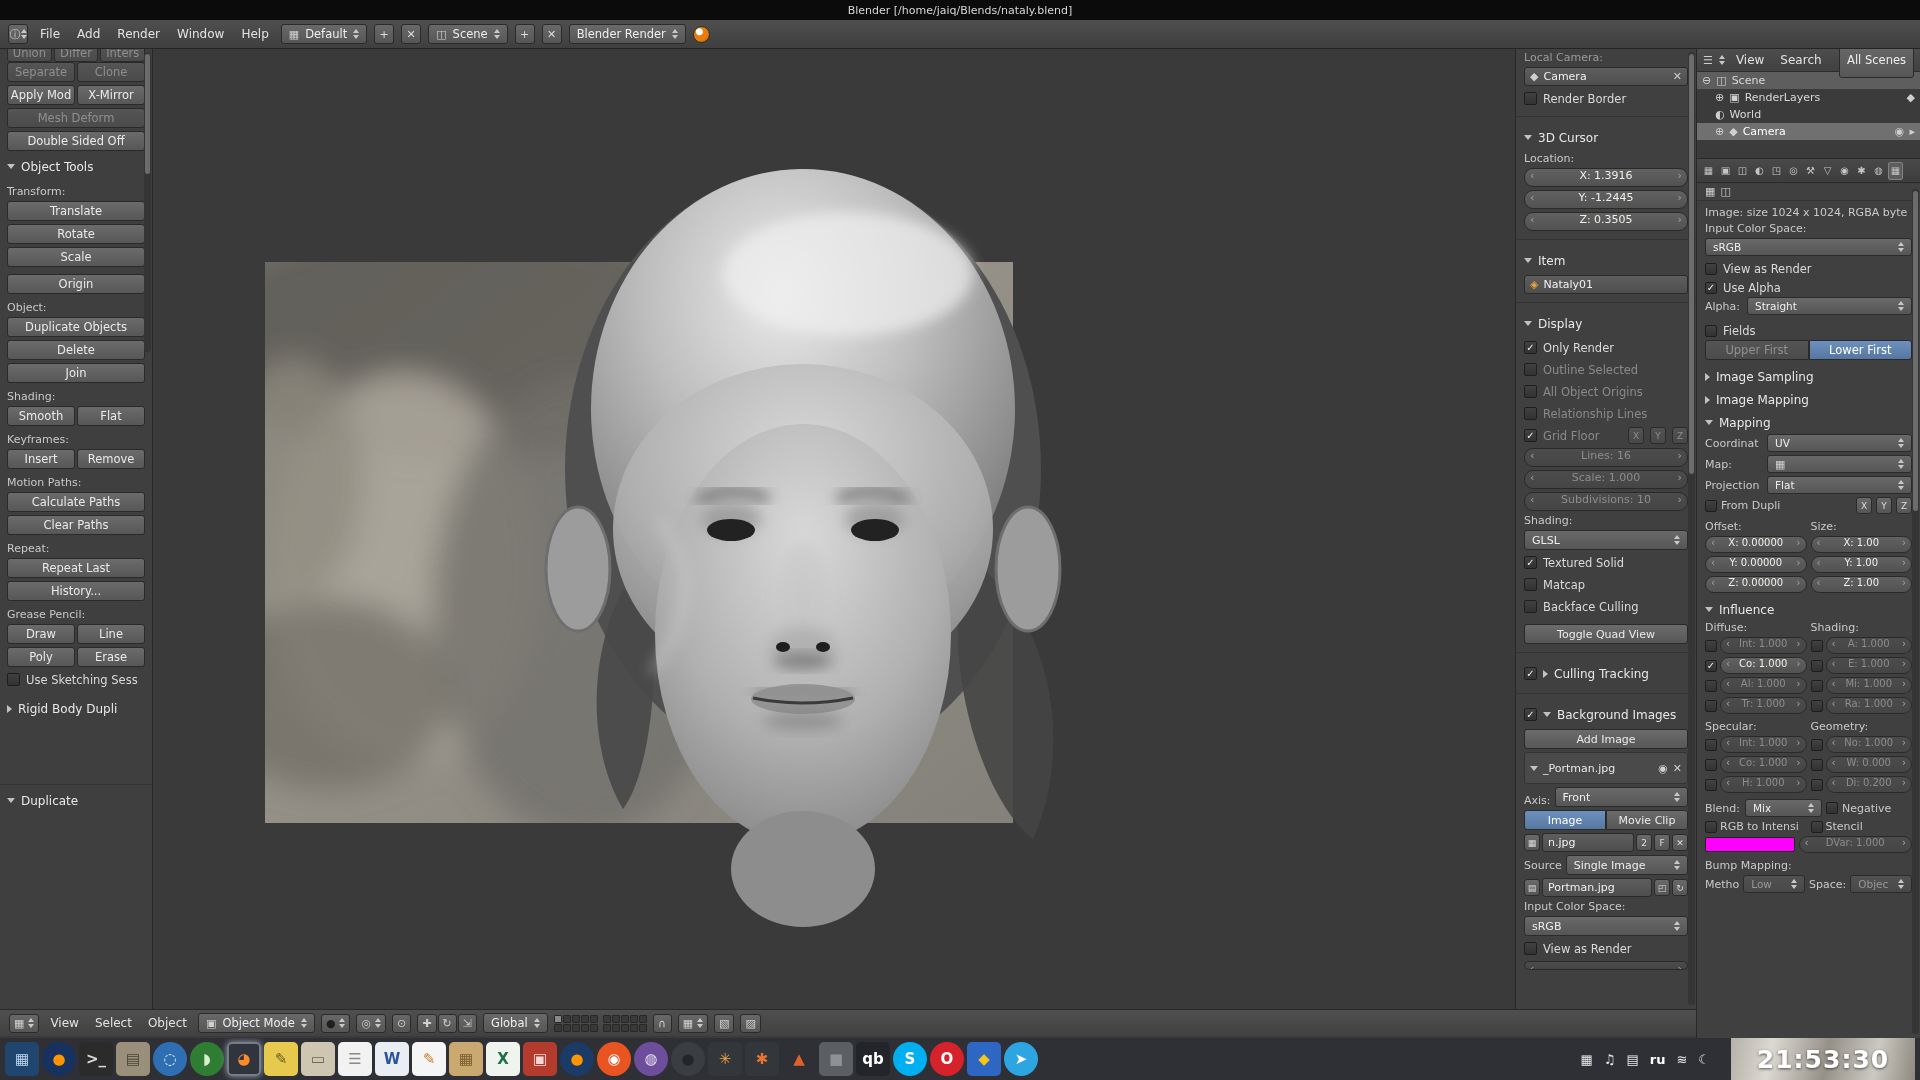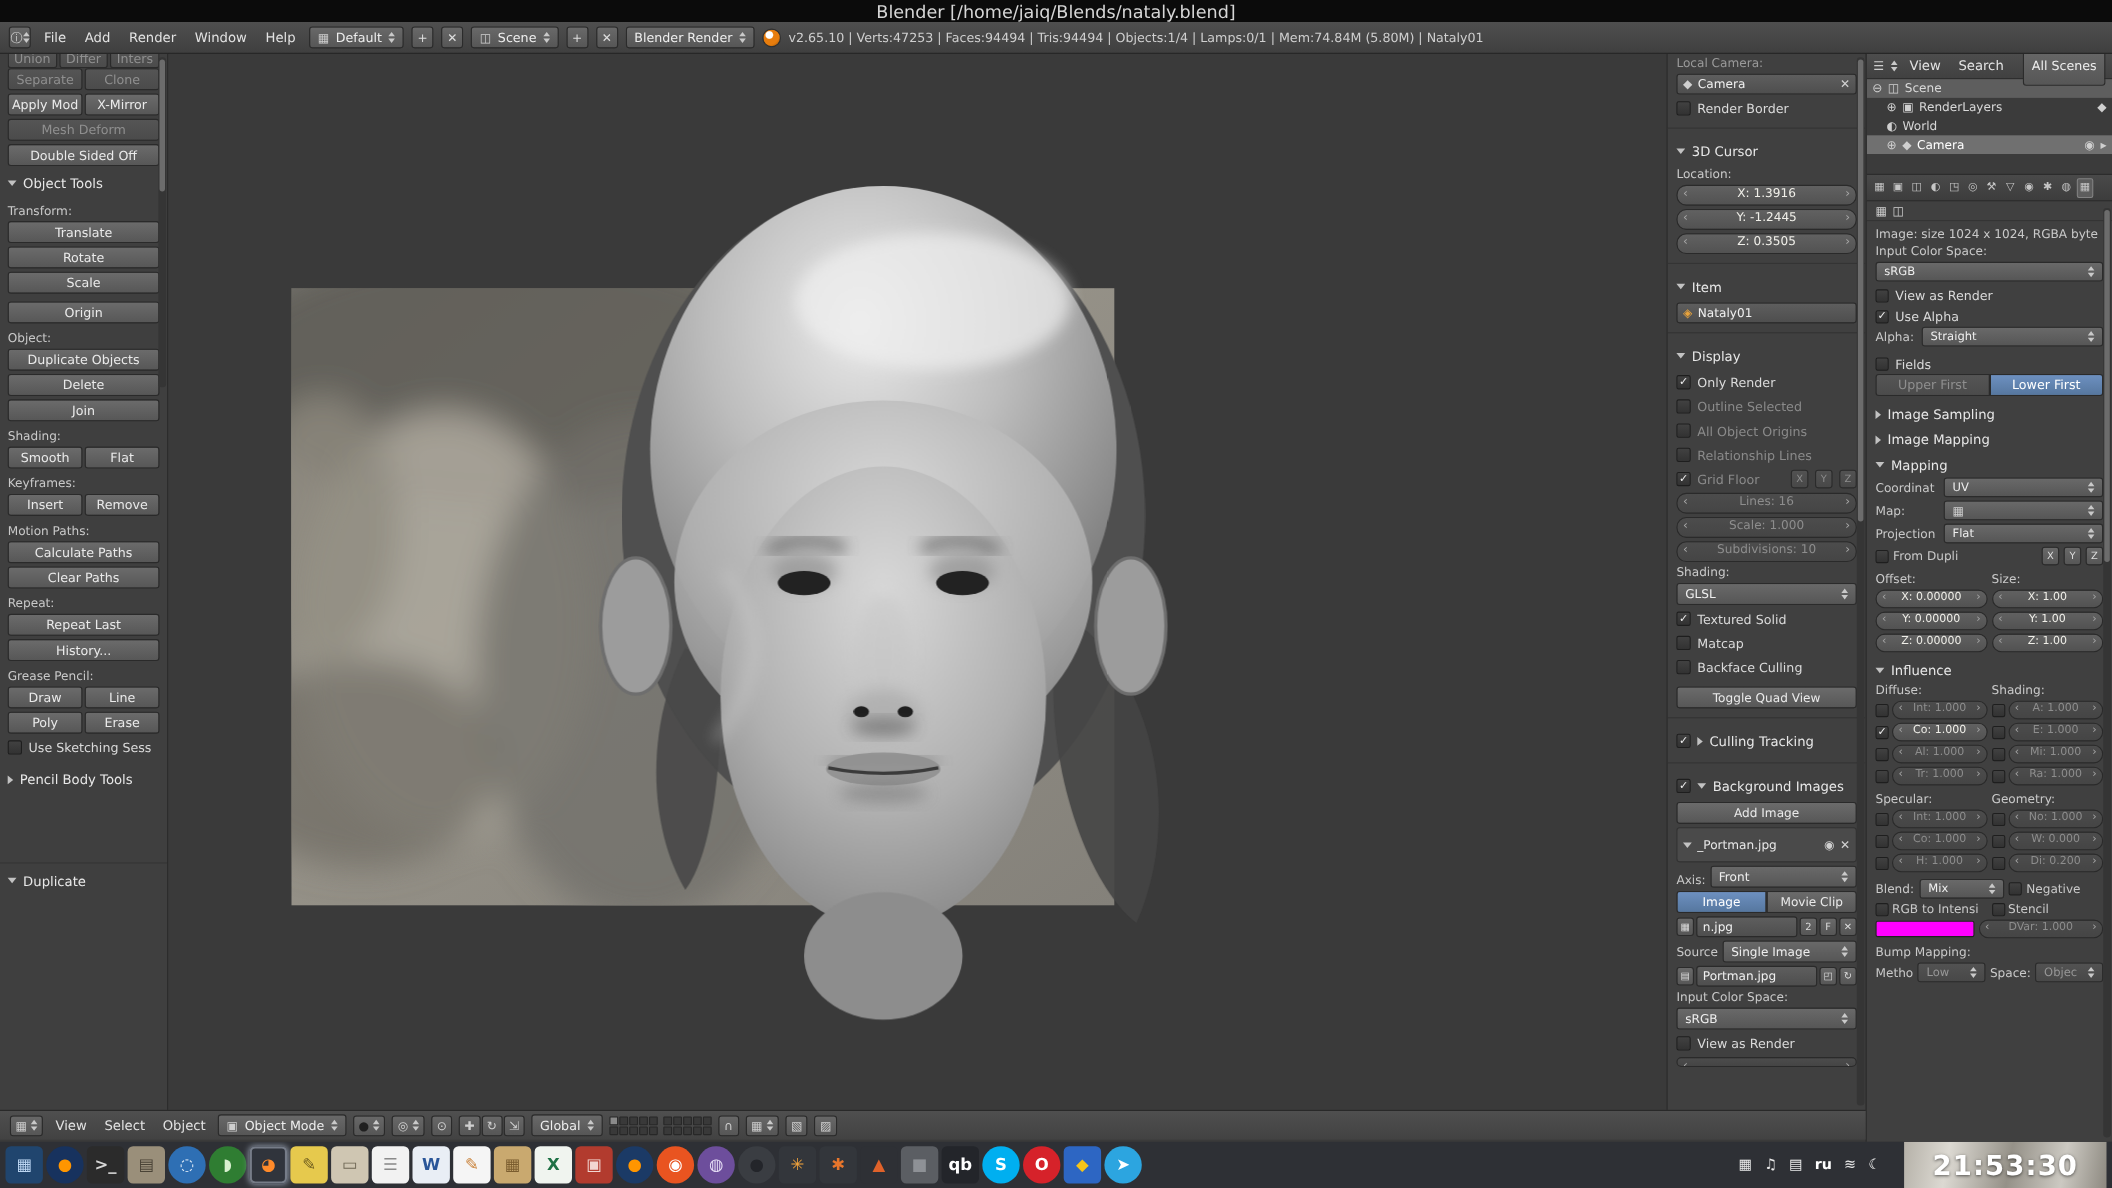--- a/index.html
+++ b/index.html
@@ -1,20 +1,20 @@
 <!DOCTYPE html>
 <html><head>
 <meta charset="utf-8">
 <style>
   *{box-sizing:border-box;margin:0;padding:0}
   html,body{width:1920px;height:1080px;background:#222;overflow:hidden}
   .screen{position:relative;width:1920px;height:1080px;font-family:"DejaVu Sans",sans-serif;font-size:12px;color:#ddd;background:#3a3a3a;overflow:hidden}
 
   
-  .titlebar{position:absolute;left:0;top:0;width:100%;height:20px;background:#0b0b0b;color:#d6d6d6;display:flex;align-items:center;justify-content:center;font-size:16px}
+  .titlebar{position:absolute;left:0;top:0;width:100%;height:20px;background:#0b0b0b;color:#d6d6d6;display:flex;align-items:center;justify-content:center;font-size:11px}
   .infobar{position:absolute;left:0;top:20px;width:100%;height:29px;background:linear-gradient(#4f4f4f,#3f3f3f);border-bottom:1px solid #242424;display:flex;align-items:center;gap:7px;padding:0 8px;white-space:nowrap}
   .menu{color:#e3e3e3;padding:0 5px;font-size:12px}
   .dd{display:inline-flex;align-items:center;gap:6px;height:20px;padding:0 7px;background:linear-gradient(#696969,#565656);border:1px solid #2b2b2b;border-radius:3px;color:#eee;font-size:11.5px}
   .dd.dim{background:linear-gradient(#525252,#484848);color:#979797}
   .caret{display:inline-flex;flex-direction:column;gap:2px}
   .cu{width:0;height:0;border-left:3px solid transparent;border-right:3px solid transparent;border-bottom:4px solid #c9c9c9}
   .cd{width:0;height:0;border-left:3px solid transparent;border-right:3px solid transparent;border-top:4px solid #c9c9c9}
   .sq{width:20px;height:20px;flex:none;display:inline-flex;align-items:center;justify-content:center;background:linear-gradient(#696969,#565656);border:1px solid #2b2b2b;border-radius:3px;color:#ddd;font-size:11px}
   .sq.sm{width:16px;height:17px;font-size:9px}
   .sq.dim{background:linear-gradient(#525252,#484848);color:#8d8d8d}
@@ -149,21 +149,20 @@
     <span class="sq">+</span>
     <span class="sq">✕</span>
     <span class="dd">
         <span>Blender Render</span>
         <span class="caret">
           <span class="cu"></span>
           <span class="cd"></span>
         </span>
       </span>
     <span class="blogo"></span>
-    <span class="stats">v2.65.10 | Verts:47253 | Faces:94494 | Tris:94494 | Objects:1/4 | Lamps:0/1 | Mem:74.84M (5.80M) | Nataly01</span>
   </div>
 
   <div class="toolshelf ts">
     <div class="cutrow">
         <div class="pair">
       <div class="btn dim">Union</div>
       <div class="btn dim">Differ</div>
       <div class="btn dim">Inters</div>
     </div>
       </div>
@@ -215,21 +214,21 @@
       <div class="pair">
         <div class="btn">Poly</div>
         <div class="btn">Erase</div>
       </div>
       <div class="chkrow">
           <span class="chk"></span>
           <span>Use Sketching Sess</span>
         </div>
       <div class="phead" style="margin-top:6px">
           <span class="tri-r"></span>
-          <span>Pencil Body Tools</span>
+          <span>Rigid Body Dupli</span>
         </div>
       <div style="height:58px"></div>
       <div class="sep" style="margin:0 -7px"></div>
       <div class="phead">
           <span class="tri-d"></span>
           <span>Duplicate</span>
         </div>
     </div>
     <div class="vscroll" style="right:1px;top:3px;height:300px">
         <div class="vthumb" style="top:2px;height:120px"></div>

